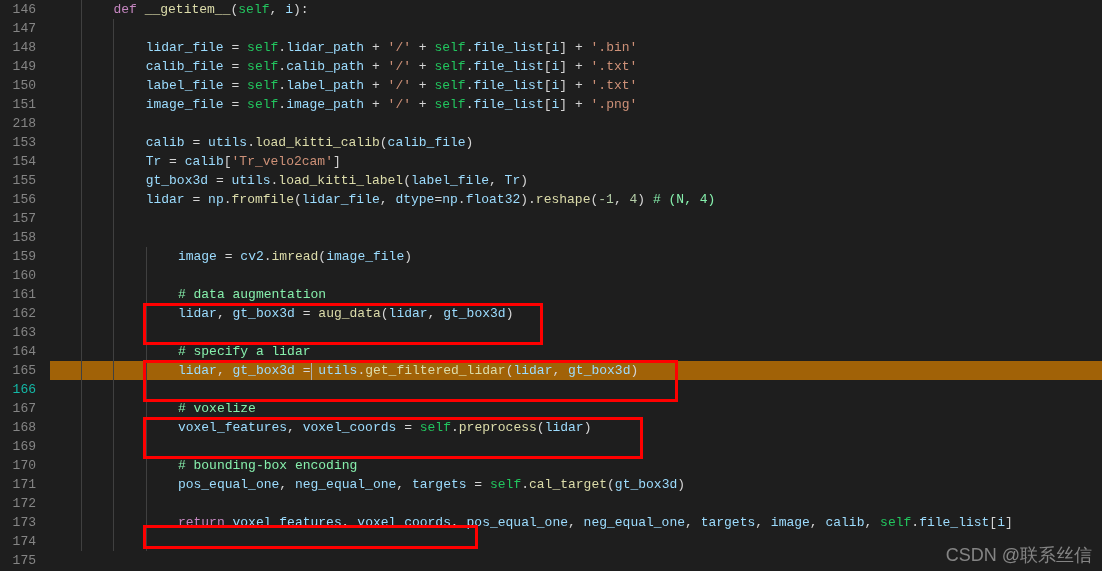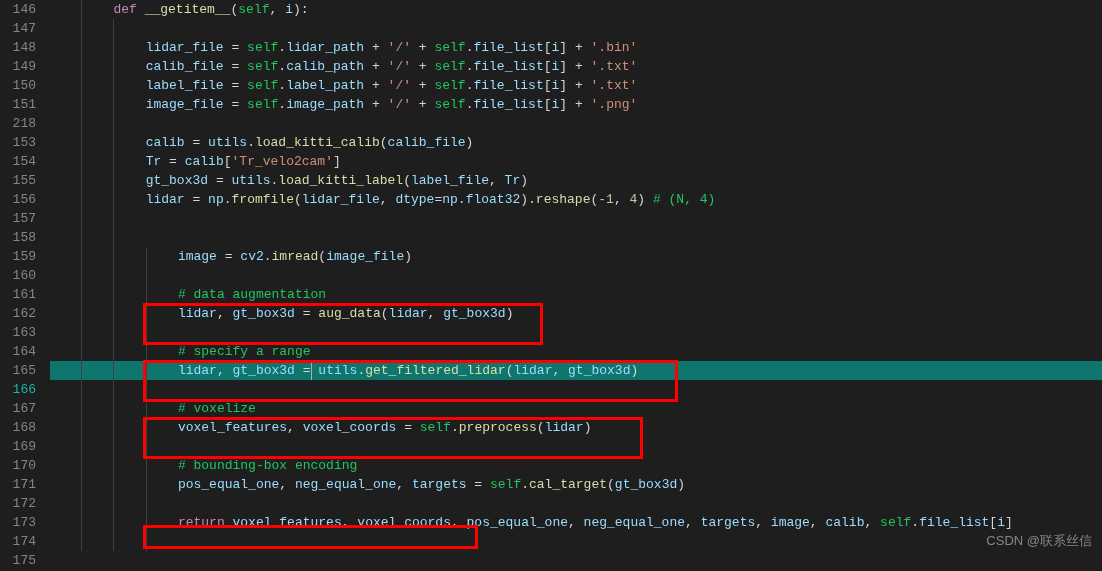--- a/index.html
+++ b/index.html
@@ -29,52 +29,52 @@
   }
   .gutter div { height:19px; }
   .gutter .current { color:#14b8a6; }
   .code {
     flex:1;
     position:relative;
     padding-left:0;
   }
   .line { height:19px; white-space:pre; position:relative; }
   .guide { border-left:1px solid #404040; display:inline-block; height:19px; width:0; vertical-align:top; }
-  .current-line { background:#0f766e; }
+  .current-line { background:#a16207; }
   .cursor-mark {
     position:absolute;
     border-left:1px solid #aeafad;
     height:19px;
     top:0;
   }
   
   .kw { color:#c586c0; }     
   .mag { color:#22c55e; }    
   .fn { color:#dcdcaa; }    
   .var { color:#9cdcfe; }    
   .str { color:#ce9178; }    
   .num { color:#b5cea8; }    
-  .cmt { color:#22c55e; }    
+  .cmt { color:#86efac; }    
   .op  { color:#d4d4d4; }
   .p   { color:#d4d4d4; }
   .prop{ color:#9cdcfe; }
   
   .box {
     position:absolute;
     border:3px solid #ff0000;
     pointer-events:none;
   }
   .watermark {
     position:absolute;
     right:10px;
-    bottom:21px;
+    bottom:6px;
     color:#c8c8c8;
     opacity:0.6;
     font-family:Arial,sans-serif;
-    font-size:13px;
+    font-size:18px;
   }
 </style>
 </head>
 <body>
 
 <div class="editor">
   <div class="gutter">
       <div>146</div>
       <div>147</div>
       <div>148</div>
@@ -119,21 +119,21 @@
     <div class="line">    <span class="guide"></span>    <span class="guide"></span>    <span class="var">Tr</span> <span class="op">=</span> <span class="var">calib</span><span class="p">[</span><span class="str">'Tr_velo2cam'</span><span class="p">]</span></div>
     <div class="line">    <span class="guide"></span>    <span class="guide"></span>    <span class="var">gt_box3d</span> <span class="op">=</span> <span class="var">utils</span><span class="p">.</span><span class="fn">load_kitti_label</span><span class="p">(</span><span class="var">label_file</span><span class="p">, </span><span class="var">Tr</span><span class="p">)</span></div>
     <div class="line">    <span class="guide"></span>    <span class="guide"></span>    <span class="var">lidar</span> <span class="op">=</span> <span class="var">np</span><span class="p">.</span><span class="fn">fromfile</span><span class="p">(</span><span class="var">lidar_file</span><span class="p">, </span><span class="var">dtype</span><span class="op">=</span><span class="var">np</span><span class="p">.</span><span class="prop">float32</span><span class="p">).</span><span class="fn">reshape</span><span class="p">(</span><span class="num">-1</span><span class="p">, </span><span class="num">4</span><span class="p">)</span> <span class="cmt"># (N, 4)</span></div>
     <div class="line">    <span class="guide"></span>    <span class="guide"></span></div>
     <div class="line">    <span class="guide"></span>    <span class="guide"></span></div>
     <div class="line">    <span class="guide"></span>    <span class="guide"></span>    <span class="guide"></span>    <span class="var">image</span> <span class="op">=</span> <span class="var">cv2</span><span class="p">.</span><span class="fn">imread</span><span class="p">(</span><span class="var">image_file</span><span class="p">)</span></div>
     <div class="line">    <span class="guide"></span>    <span class="guide"></span>    <span class="guide"></span></div>
     <div class="line">    <span class="guide"></span>    <span class="guide"></span>    <span class="guide"></span>    <span class="cmt"># data augmentation</span></div>
     <div class="line">    <span class="guide"></span>    <span class="guide"></span>    <span class="guide"></span>    <span class="var">lidar</span><span class="p">, </span><span class="var">gt_box3d</span> <span class="op">=</span> <span class="fn">aug_data</span><span class="p">(</span><span class="var">lidar</span><span class="p">, </span><span class="var">gt_box3d</span><span class="p">)</span></div>
     <div class="line">    <span class="guide"></span>    <span class="guide"></span>    <span class="guide"></span></div>
-    <div class="line">    <span class="guide"></span>    <span class="guide"></span>    <span class="guide"></span>    <span class="cmt"># specify a range</span></div>
+    <div class="line">    <span class="guide"></span>    <span class="guide"></span>    <span class="guide"></span>    <span class="cmt"># specify a lidar</span></div>
     <div class="line current-line">    <span class="guide"></span>    <span class="guide"></span>    <span class="guide"></span>    <span class="var">lidar</span><span class="p">, </span><span class="var">gt_box3d</span> <span class="op">=</span><span class="cursor-mark"></span> <span class="var">utils</span><span class="p">.</span><span class="fn">get_filtered_lidar</span><span class="p">(</span><span class="var">lidar</span><span class="p">, </span><span class="var">gt_box3d</span><span class="p">)</span></div>
     <div class="line">    <span class="guide"></span>    <span class="guide"></span>    <span class="guide"></span></div>
     <div class="line">    <span class="guide"></span>    <span class="guide"></span>    <span class="guide"></span>    <span class="cmt"># voxelize</span></div>
     <div class="line">    <span class="guide"></span>    <span class="guide"></span>    <span class="guide"></span>    <span class="var">voxel_features</span><span class="p">, </span><span class="var">voxel_coords</span> <span class="op">=</span> <span class="mag">self</span><span class="p">.</span><span class="fn">preprocess</span><span class="p">(</span><span class="var">lidar</span><span class="p">)</span></div>
     <div class="line">    <span class="guide"></span>    <span class="guide"></span>    <span class="guide"></span></div>
     <div class="line">    <span class="guide"></span>    <span class="guide"></span>    <span class="guide"></span>    <span class="cmt"># bounding-box encoding</span></div>
     <div class="line">    <span class="guide"></span>    <span class="guide"></span>    <span class="guide"></span>    <span class="var">pos_equal_one</span><span class="p">, </span><span class="var">neg_equal_one</span><span class="p">, </span><span class="var">targets</span> <span class="op">=</span> <span class="mag">self</span><span class="p">.</span><span class="fn">cal_target</span><span class="p">(</span><span class="var">gt_box3d</span><span class="p">)</span></div>
     <div class="line">    <span class="guide"></span>    <span class="guide"></span>    <span class="guide"></span></div>
     <div class="line">    <span class="guide"></span>    <span class="guide"></span>    <span class="guide"></span>    <span class="kw">return</span> <span class="var">voxel_features</span><span class="p">, </span><span class="var">voxel_coords</span><span class="p">, </span><span class="var">pos_equal_one</span><span class="p">, </span><span class="var">neg_equal_one</span><span class="p">, </span><span class="var">targets</span><span class="p">, </span><span class="var">image</span><span class="p">, </span><span class="var">calib</span><span class="p">, </span><span class="mag">self</span><span class="p">.</span><span class="prop">file_list</span><span class="p">[</span><span class="var">i</span><span class="p">]</span></div>
     <div class="line">    <span class="guide"></span>    <span class="guide"></span>    <span class="guide"></span></div>

